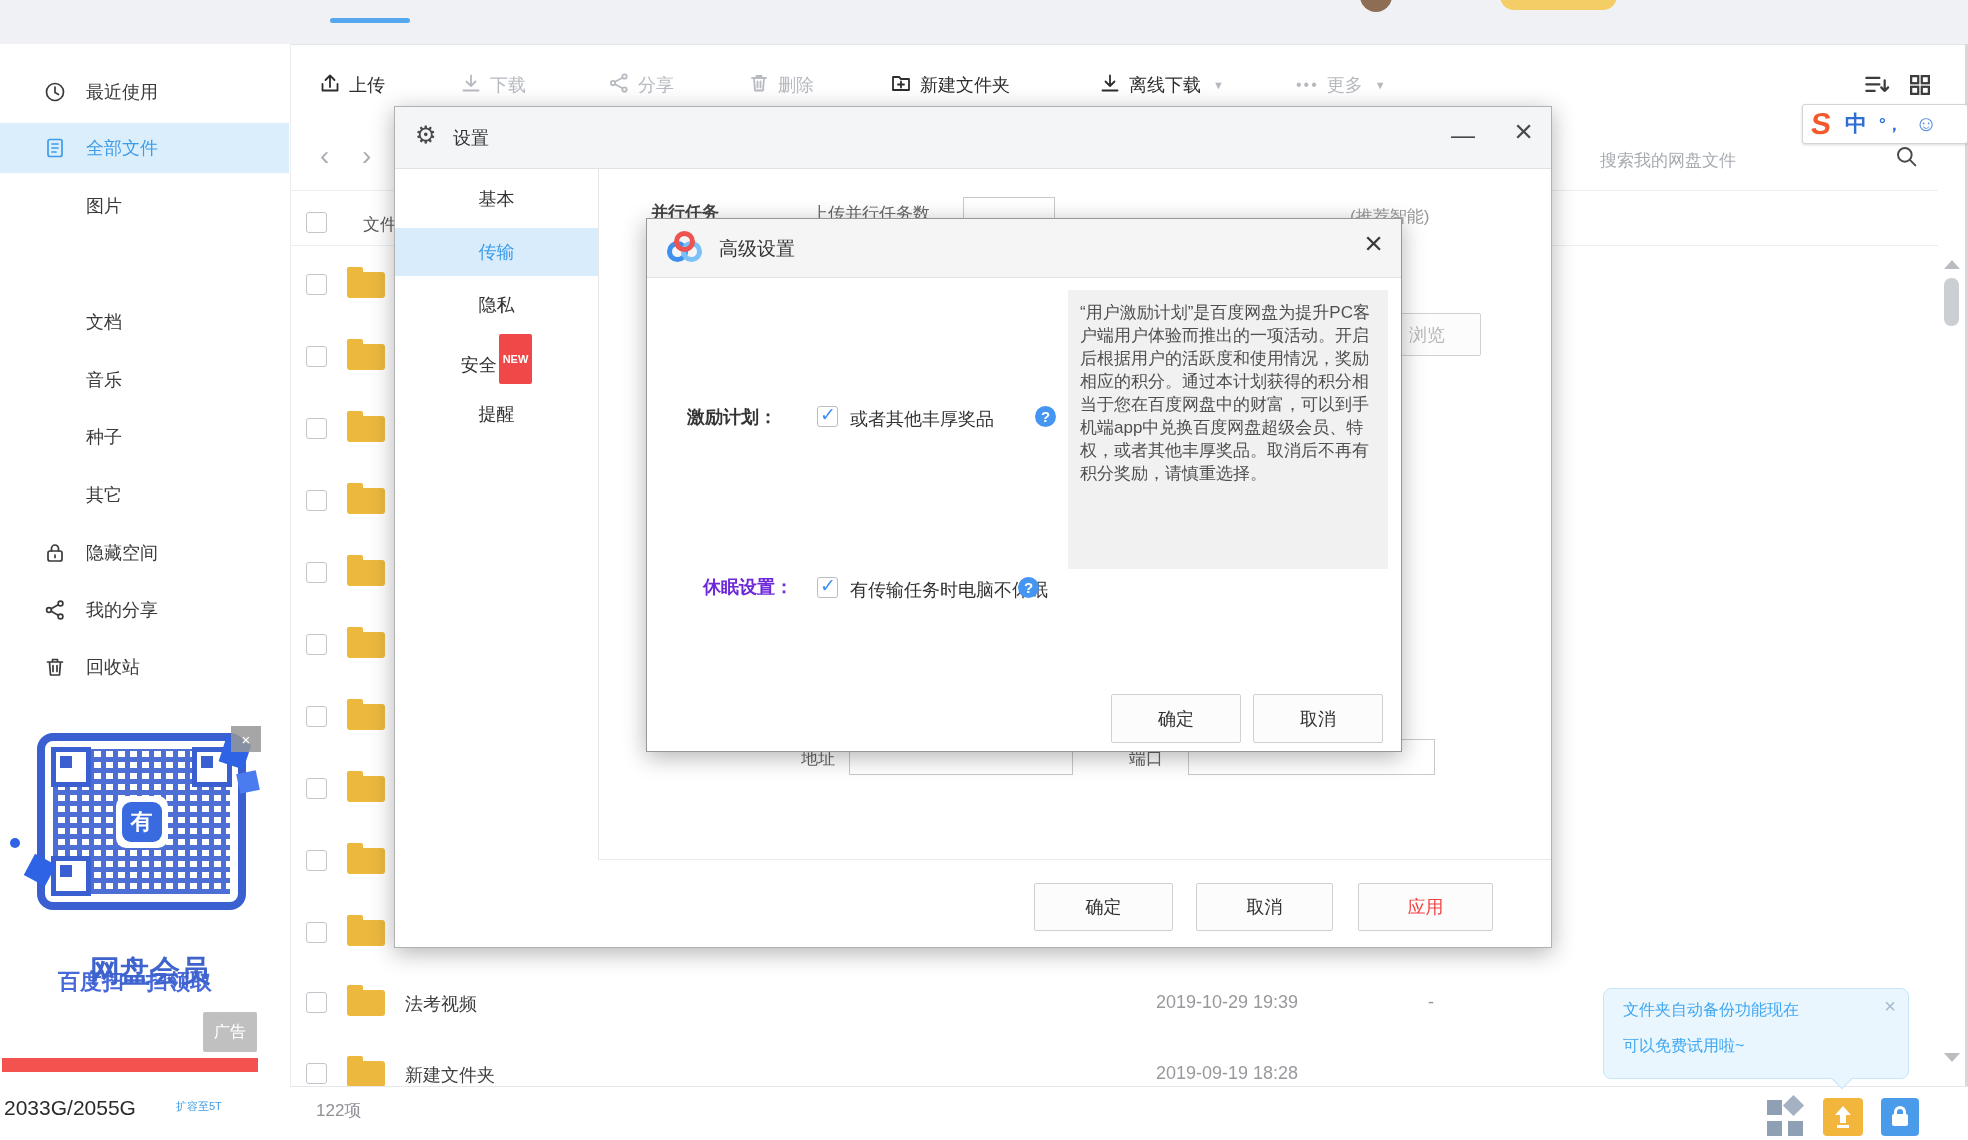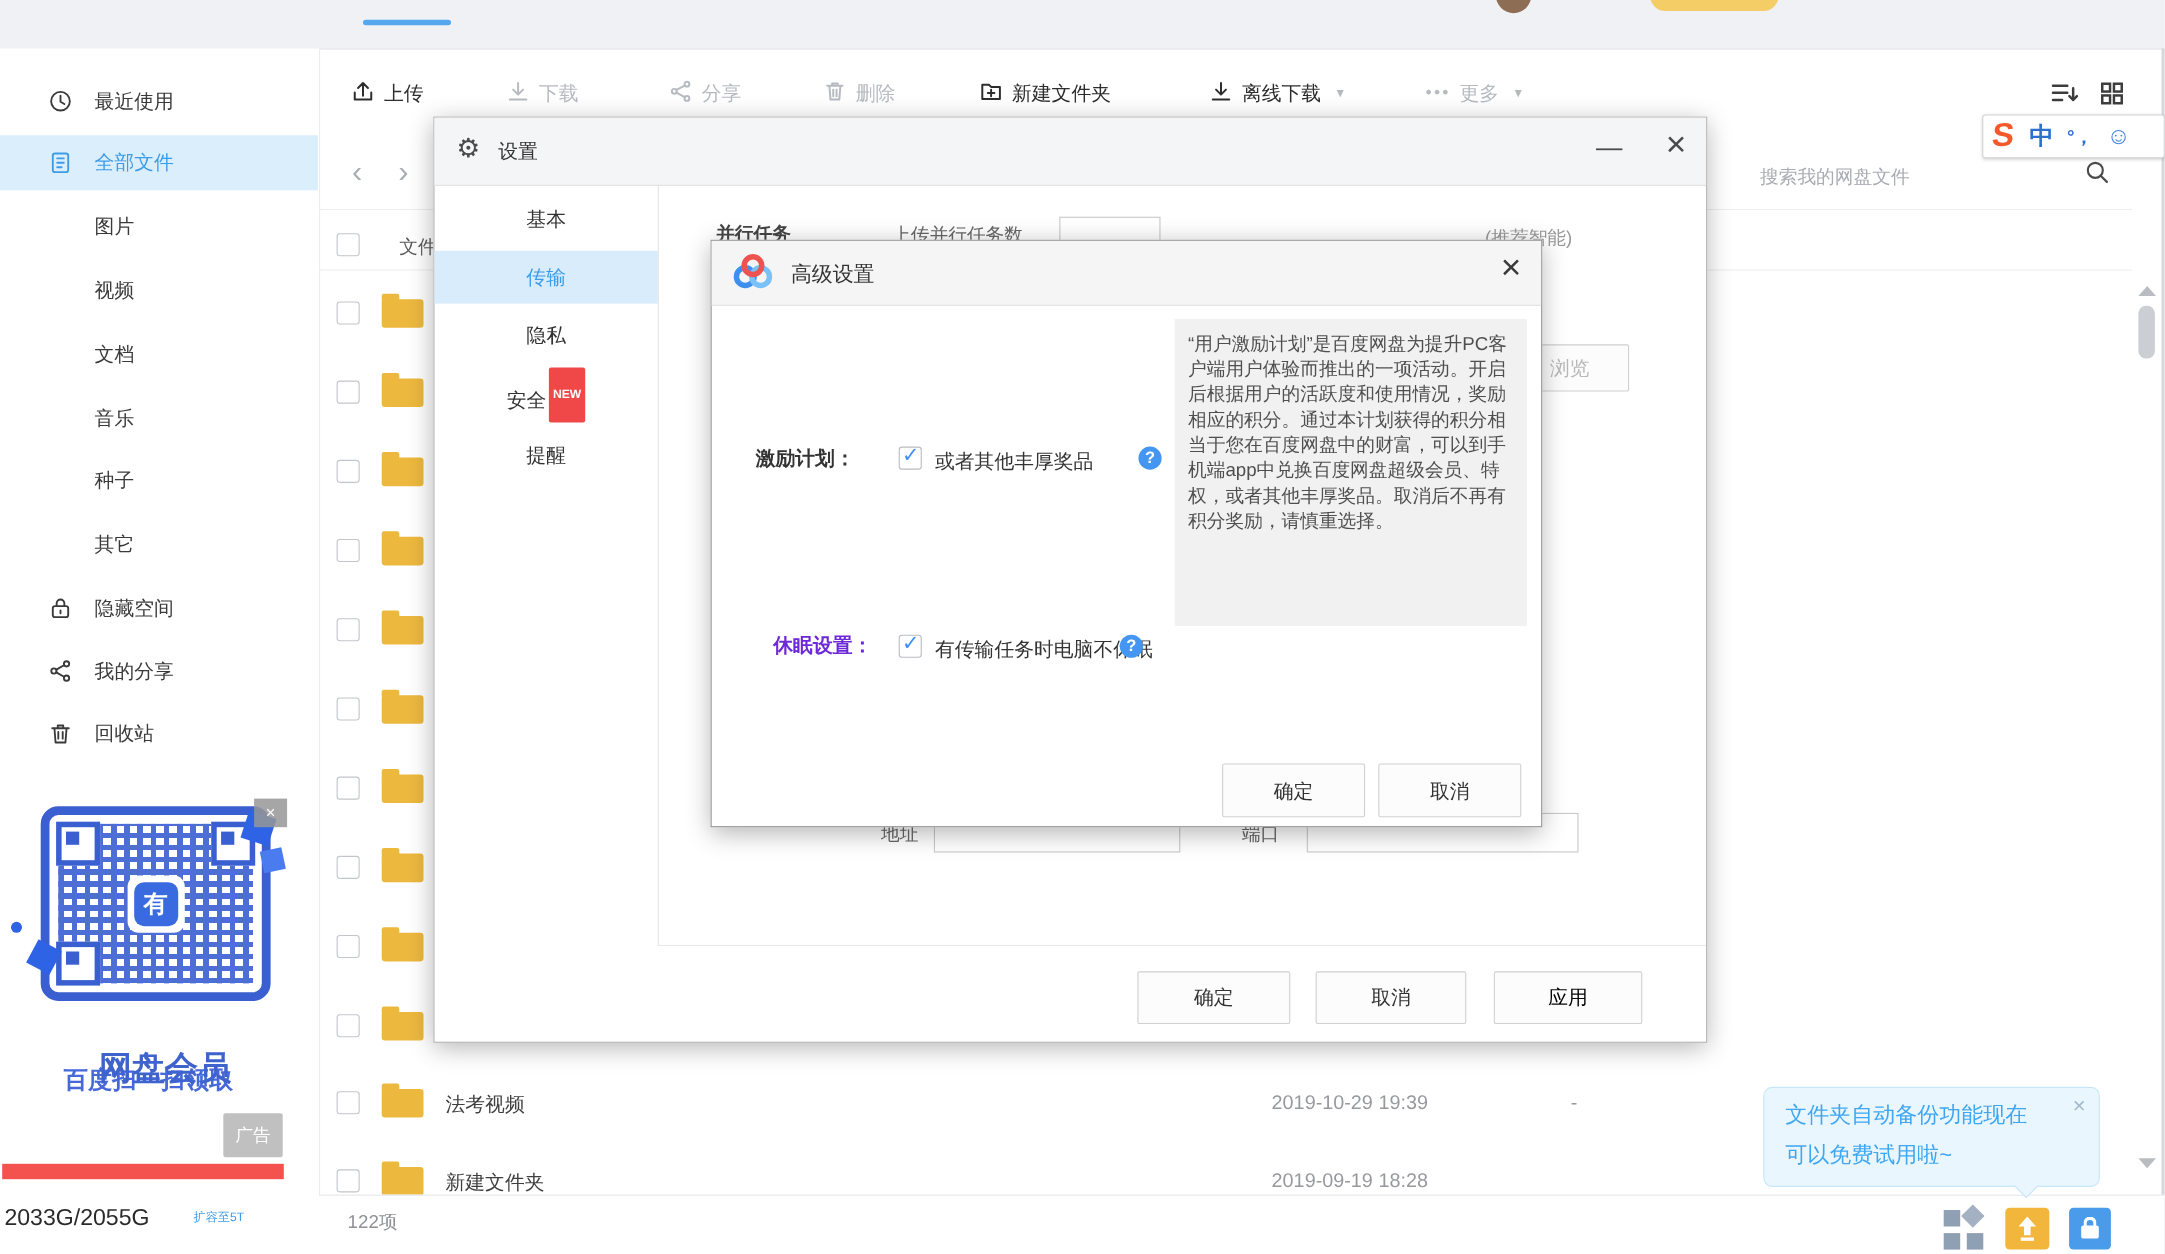--- a/index.html
+++ b/index.html
@@ -33,21 +33,21 @@
   .cb{position:absolute;width:19px;height:19px;background:#fff;border:1px solid #c2c5ca;border-radius:3px}
   .folder{position:absolute;width:38px;height:26px;background:#ecb83e;border-radius:2px 3px 3px 3px}
   .folder::before{content:"";position:absolute;top:-5px;left:0;width:16px;height:6px;background:#ecb83e;border-radius:2px 2px 0 0}
   .fname{position:absolute;font-size:18px;color:#3f3f3f}
   .fdate{position:absolute;font-size:18px;color:#97999d}
   
   .dlg{background:#fff;border:1px solid #b2b2b2;box-shadow:0 5px 22px rgba(0,0,0,.3)}
   .dlg-head{position:absolute;left:0;top:0;right:0;background:#f4f5f7;border-bottom:1px solid #e2e2e2}
   .btn{position:absolute;background:#fcfcfc;border:1px solid #d0d0d0;border-radius:2px;font-size:18px;color:#333;
        display:flex;align-items:center;justify-content:center;cursor:pointer}
-  .btn.dis{color:#000000}
+  .btn.dis{color:#ef4444}
   .wbtn{position:absolute;color:#4a4a4a;cursor:pointer;line-height:1}
   .tab{position:absolute;left:0;width:203px;height:48px;line-height:48px;text-align:center;font-size:18px;color:#333;cursor:pointer}
   .tab.active{background:#d8ecfb;color:#3d9ce8}
   .newbadge{display:inline-block;background:#f04848;color:#fff;font-size:11px;font-weight:bold;
             padding:1px 4px;border-radius:2px;vertical-align:8px;margin-left:2px}
   .ckbox{position:absolute;width:19px;height:19px;background:#fff;border:1px solid #b9bcc1;border-radius:3px}
   .ckbox .mark{position:absolute;left:2px;top:-4px;color:#3e8ef7;font-size:19px;font-weight:bold}
   .help{position:absolute;width:21px;height:21px;border-radius:50%;background:#4596f2;color:#fff;
         font-size:15px;font-weight:bold;text-align:center;line-height:21px;cursor:pointer}
   .frag{position:absolute;font-size:17px;color:#666}
@@ -64,21 +64,21 @@
   .qrlogo{width:40px;height:40px;border-radius:9px;background:#3a6ae0;color:#fff;font-size:22px;font-weight:bold;
           display:flex;align-items:center;justify-content:center}
   .cube{position:absolute;background:#2f63e6}
   
   .tri-up{width:0;height:0;border-left:8px solid transparent;border-right:8px solid transparent;border-bottom:9px solid #b9bdc2}
   .tri-dn{width:0;height:0;border-left:8px solid transparent;border-right:8px solid transparent;border-top:9px solid #b9bdc2}
   
   .notif{left:1603px;top:988px;width:304px;height:89px;background:#e9f6fe;border:1px solid #c7e6fa;border-radius:8px;z-index:40}
   .notif::after{content:"";position:absolute;left:230px;bottom:-8px;width:15px;height:15px;background:#e9f6fe;
                 border-right:1px solid #c7e6fa;border-bottom:1px solid #c7e6fa;transform:rotate(45deg)}
-  .ntext{position:absolute;left:19px;font-size:20px;color:#3fa7f2}
+  .ntext{position:absolute;left:19px;font-size:16px;color:#3fa7f2}
   
   .sq{position:absolute;background:#8fa0b4}
   .lockbody{position:absolute;left:11px;top:16px;width:16px;height:12px;background:#fff;border-radius:2px}
   .lockarc{position:absolute;left:13px;top:8px;width:12px;height:10px;border:3px solid #fff;border-bottom:none;border-radius:6px 6px 0 0;box-sizing:border-box}
   .ime{left:1802px;top:104px;width:164px;height:38px;background:#fff;border:1px solid #d4d4d4;border-radius:3px;
        box-shadow:0 1px 3px rgba(0,0,0,.15);display:flex;align-items:center;z-index:8}
 </style>
 </head>
 <body>
 
@@ -104,23 +104,20 @@
     <span class="ic">
       <svg class="sic" width="24" height="24" viewBox="0 0 24 24">
           <rect x="5" y="3.5" width="14" height="17" rx="2"></rect>
           <path d="M9 8h6M9 12h6M9 16h4"></path>
         </svg>
     </span>
       <span class="lb">全部文件</span>
   </div>
   <div class="side-item noicon" style="top:181px">
     <span class="lb">图片</span>
-    </div>
-  <div class="side-item noicon" style="top:239px">
-    <span class="lb">视频</span>
     </div>
   <div class="side-item noicon" style="top:297px">
     <span class="lb">文档</span>
     </div>
   <div class="side-item noicon" style="top:355px">
     <span class="lb">音乐</span>
     </div>
   <div class="side-item noicon" style="top:412px">
     <span class="lb">种子</span>
     </div>

